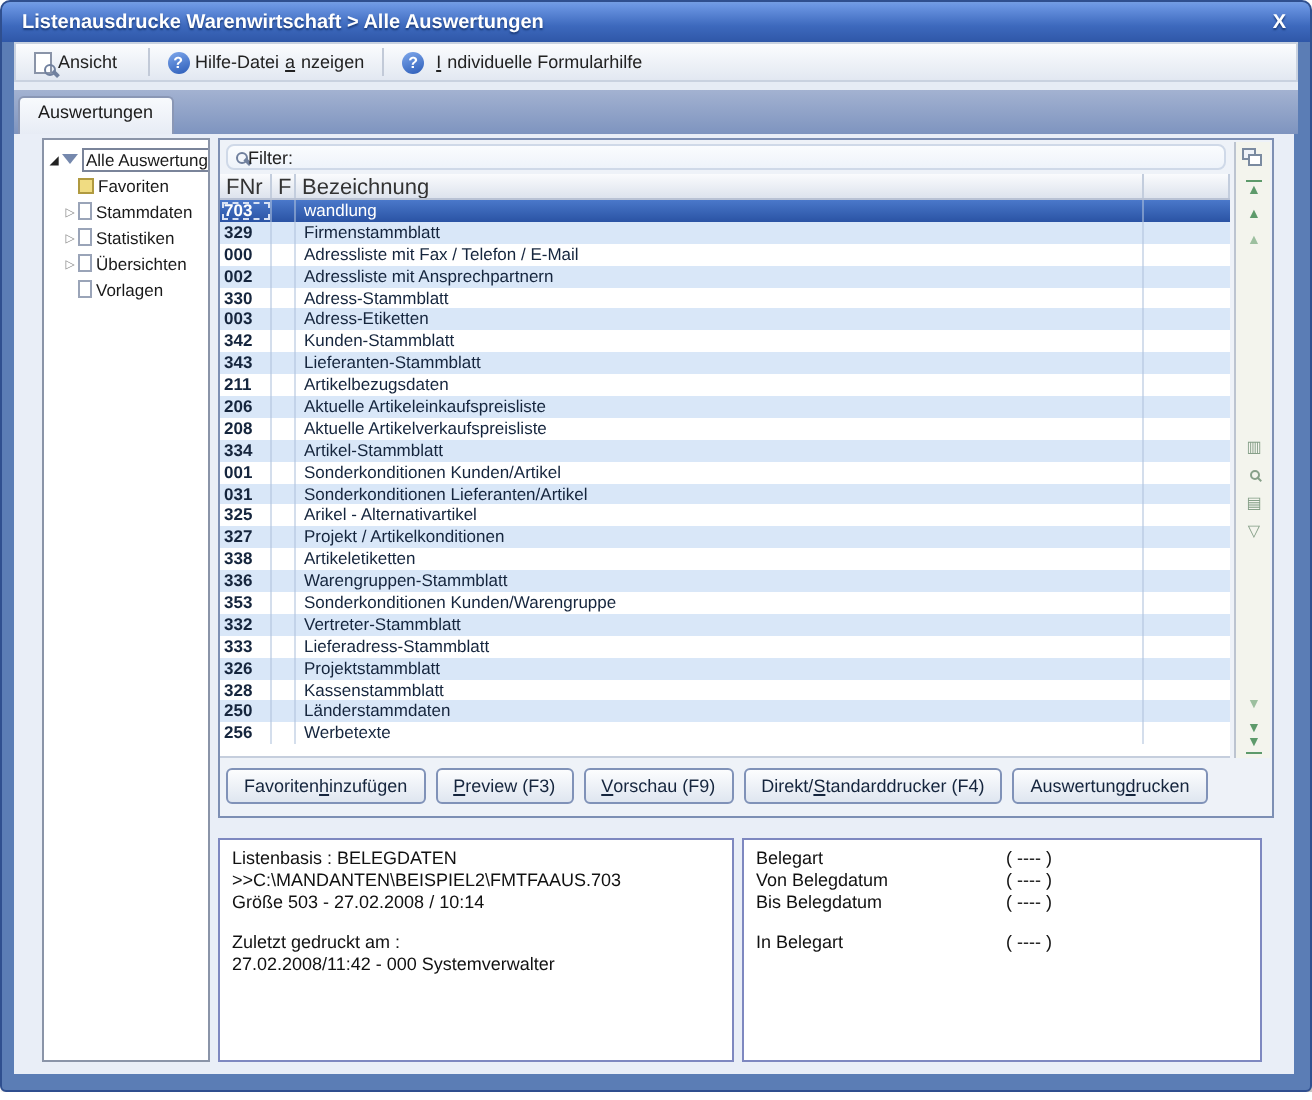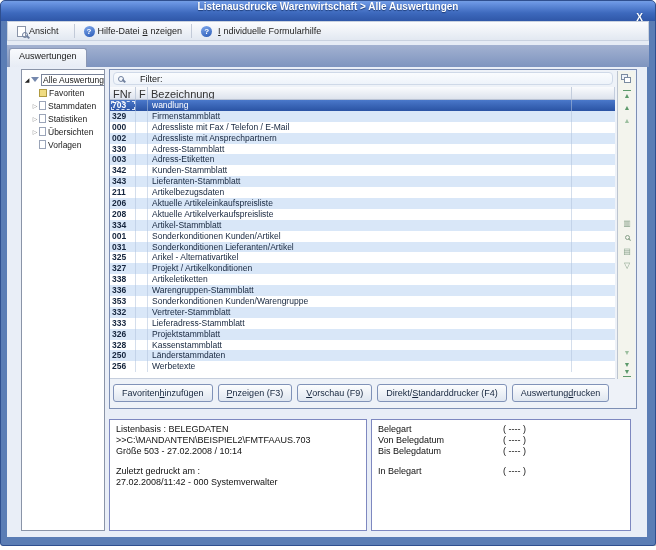--- a/index.html
+++ b/index.html
@@ -3,21 +3,21 @@
 <meta charset="utf-8">
 <style>
   html,body{margin:0;padding:0;background:#fff;font-family:"Liberation Sans",sans-serif;}
   *{box-sizing:border-box;}
   .window{position:relative;width:656px;height:546px;background:#5b7db5;border:1px solid #2f4f8f;
     border-radius:5px 5px 3px 3px;box-shadow:2px 4px 3px #bfbfbf;overflow:hidden;margin:0;}
   
   .titlebar{position:absolute;left:0;top:0;right:0;height:20px;
     background:linear-gradient(180deg,#749de2 0%,#6b96e3 8%,#3d69bd 60%,#2f57a8 100%);
     border-radius:4px 4px 0 0;color:#fff;font-size:10px;font-weight:bold;
-    display:flex;align-items:center;padding:0 10px;text-shadow:0 1px 1px #1a3a77;flex-direction:column;}
+    display:flex;align-items:center;padding:0 10px;text-shadow:0 1px 1px #1a3a77;}
   .titlebar .close{margin-left:auto;font-size:10px;font-weight:bold;cursor:default;padding:0 2px;}
   
   .toolbar{position:absolute;left:6px;top:20px;right:6px;height:20px;
     background:linear-gradient(180deg,#fbfcfe,#e2e8f1);border:1px solid #c9d2e0;
     display:flex;align-items:center;padding:0 3px;font-size:9px;color:#222;}
   .tbtn{display:flex;align-items:center;gap:3px;padding:2px 6px;border-radius:2px;}
   .tsep{width:1px;height:14px;background:#c2cad8;margin:0 3px;}
   .u{text-decoration:underline;}
   .help-circle{display:inline-block;width:11px;height:11px;border-radius:50%;
     background:linear-gradient(160deg,#7fa8ec,#2b5cb8);color:#fff;font-size:8px;font-weight:bold;
@@ -49,21 +49,21 @@
     border-top:5px solid #7588ad;margin-right:2px;flex:0 0 8px;}
   .tlabel.boxed{border:1px solid #7a849a;padding:0 1px;background:#fff;}
   
   .table-panel{position:absolute;left:102px;top:2px;width:528px;height:340px;
     background:#eef2f8;border:1px solid #7d8fb4;}
   .filter-row{position:absolute;left:0;top:0;right:0;height:17px;display:flex;align-items:center;
     font-size:9px;color:#222;}
   .filter-field{position:absolute;left:3px;top:2px;width:500px;height:13px;border:1px solid #cfd9e8;
     border-radius:4px;background:linear-gradient(180deg,#fafcfe,#eef3fa);}
   .filter-row .mag{margin-left:8px;z-index:1;}
-  .filter-row .flabel{margin-left:16px;z-index:1;}
+  .filter-row .flabel{margin-left:0;z-index:1;}
   .grid-bg{position:absolute;left:0;top:17px;width:505px;height:292px;background:#fff;border-bottom:1px solid #c5cedd;}
   .ghead{position:absolute;left:0;top:17px;width:505px;height:13px;display:flex;
     background:linear-gradient(180deg,#fafbfd,#dde3ed);border-bottom:1px solid #b9c2d4;
     font-size:11px;color:#333;}
   .ghead .cell{border-right:1px solid #c3cddd;padding:1px 3px 0;overflow:hidden;white-space:nowrap;}
   .grows{position:absolute;left:0;top:30px;width:505px;display:flex;flex-direction:column;}
   .grow{display:flex;flex:0 0 10.9px;height:10.9px;font-size:8.5px;color:#15253d;overflow:hidden;}
   .grow.alt{background:#d9e7f8;}
   .grow.sel{background:linear-gradient(180deg,#4a78ca,#2a53a4);color:#fff;}
   .cell{white-space:nowrap;overflow:hidden;}
@@ -338,21 +338,21 @@
 
       <div class="btnrow">
           <button class="abtn">
             <span>Favoriten </span>
             <span class="u">h</span>
             <span>inzufügen</span>
           </button>
           <button class="abtn">
             <span></span>
             <span class="u">P</span>
-            <span>nzeigen (F3)</span>
+            <span>review (F3)</span>
           </button>
           <button class="abtn">
             <span></span>
             <span class="u">V</span>
             <span>orschau (F9)</span>
           </button>
           <button class="abtn">
             <span>Direkt/</span>
             <span class="u">S</span>
             <span>tandarddrucker (F4)</span>

